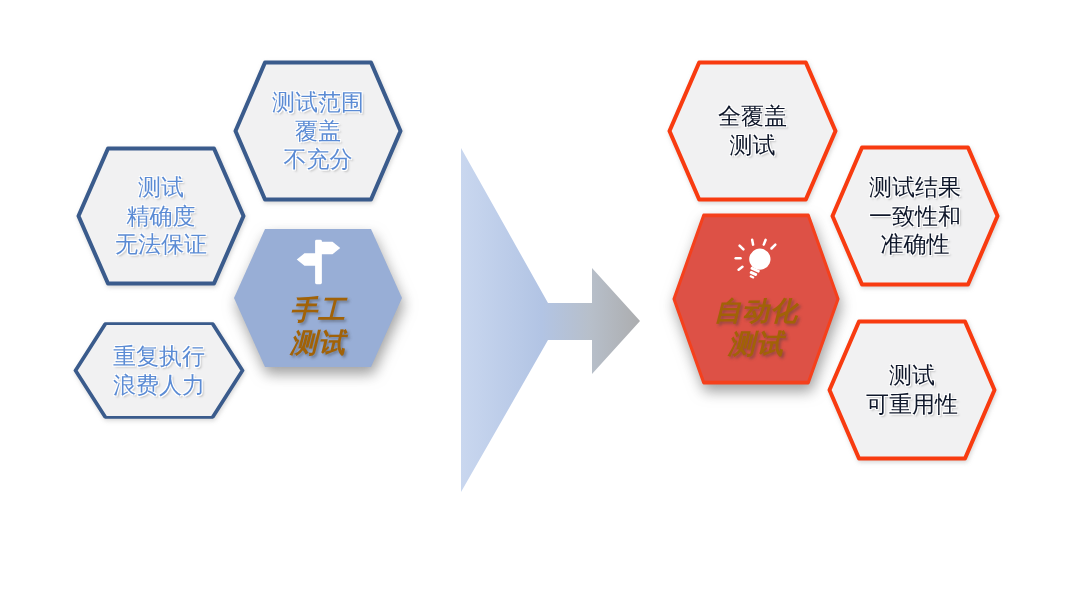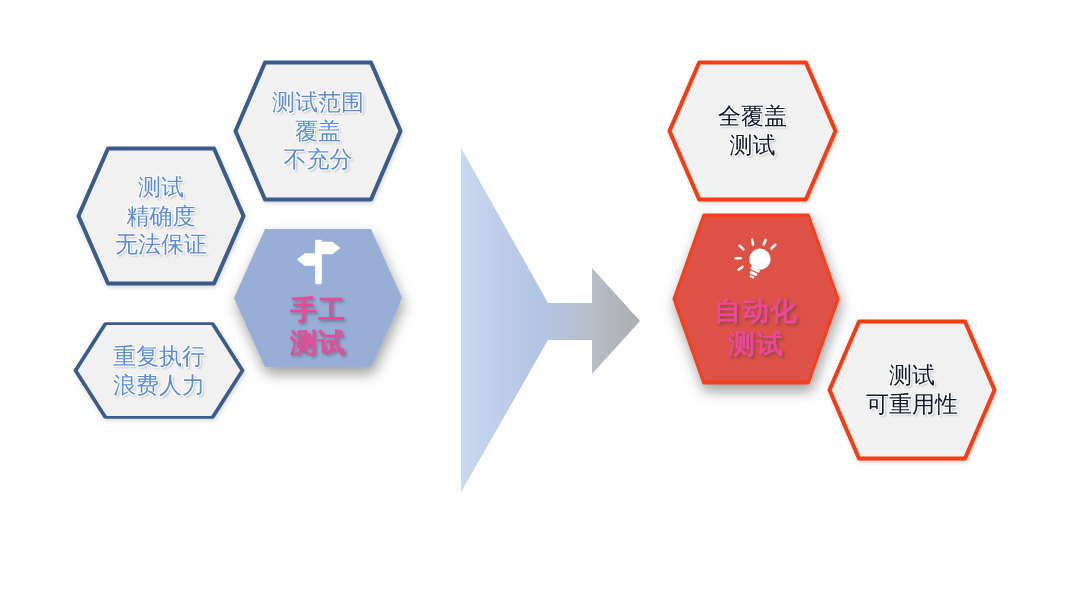--- a/index.html
+++ b/index.html
@@ -29,21 +29,21 @@
     align-items:center;justify-content:center;text-align:center;
   }
   .hex-label{
     white-space:pre-line;font-size:23px;line-height:1.26;font-weight:400;
     text-shadow:-1px -1px 0 #fff,1px -1px 0 #fff,-1px 1px 0 #fff,1px 1px 0 #fff,2px 2px 2px rgba(100,100,100,0.35);
   }
   .blue-sat .hex-label{color:#5B8BD4;}
   .red-sat  .hex-label{color:#0f172a;}
 
   .center .hex-label{
-    color:#ec4899;font-size:27px;line-height:1.22;font-weight:700;
+    color:#a16207;font-size:27px;line-height:1.22;font-weight:700;font-style:italic;
     letter-spacing:1px;
     text-shadow:2px 2px 3px rgba(60,60,60,0.45);
     margin-top:4px;
   }
   .center-icon{width:58px;height:52px;margin-bottom:2px;}
   .center-icon svg{width:100%;height:100%;display:block;}
 
   .arrow-wrap{position:absolute;left:450px;top:138px;width:200px;height:365px;}
   .arrow-wrap svg{width:100%;height:100%;display:block;}
 </style>
@@ -121,20 +121,30 @@
   <div class="hex satellite red-sat" style="left:667px;top:60px;width:171px;height:142px">
     <svg class="hexshape" viewBox="0 0 170 142" preserveAspectRatio="none" aria-hidden="true">
       <polygon points="32,2.5 138,2.5 167.5,71 138,139.5 32,139.5 2.5,71"></polygon>
     </svg>
     <div class="hex-content">
         <span class="hex-label">全覆盖
 测试</span>
       </div>
   </div>
 
+  <div class="hex satellite red-sat" style="left:830px;top:145px;width:170px;height:142px">
+    <svg class="hexshape" viewBox="0 0 170 142" preserveAspectRatio="none" aria-hidden="true">
+      <polygon points="32,2.5 138,2.5 167.5,71 138,139.5 32,139.5 2.5,71"></polygon>
+    </svg>
+    <div class="hex-content">
+        <span class="hex-label">测试结果
+一致性和
+准确性</span>
+      </div>
+  </div>
 
   <div class="hex satellite red-sat" style="left:827px;top:319px;width:170px;height:142px">
     <svg class="hexshape" viewBox="0 0 170 142" preserveAspectRatio="none" aria-hidden="true">
       <polygon points="32,2.5 138,2.5 167.5,71 138,139.5 32,139.5 2.5,71"></polygon>
     </svg>
     <div class="hex-content">
         <span class="hex-label">测试
 可重用性</span>
       </div>
   </div>

